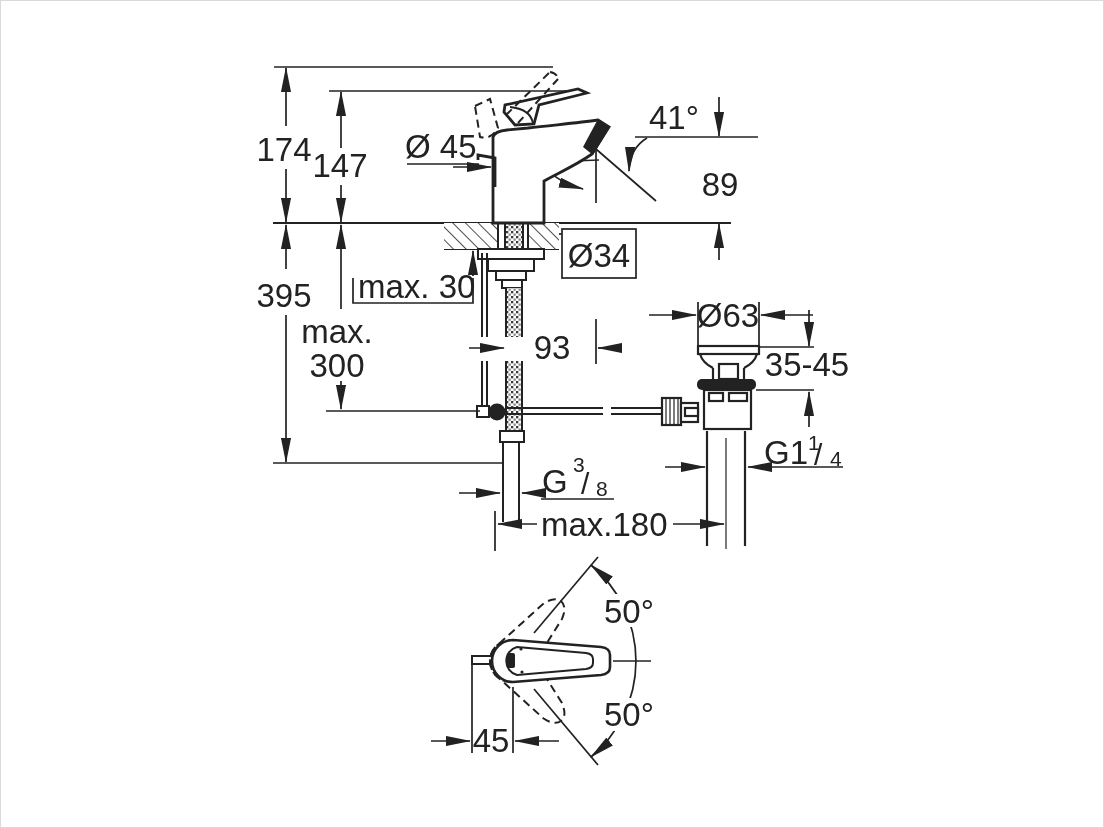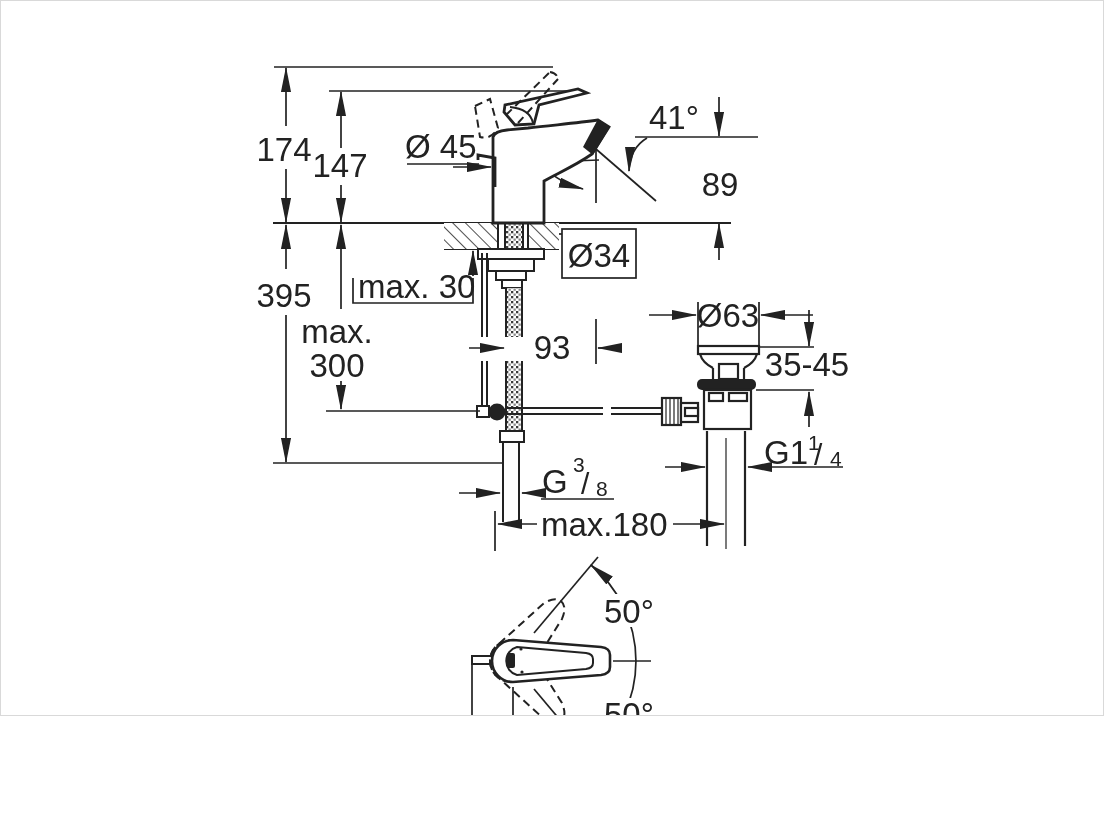--- a/index.html
+++ b/index.html
@@ -1,16 +1,16 @@
 <!DOCTYPE html>
 <html><head>
 <meta charset="utf-8">
 <style>
   html,body{margin:0;padding:0;background:#ffffff;}
-  .frame{position:relative;width:1104px;height:716px;background:#ffffff;border:1px solid #d9d9d9;box-sizing:border-box;overflow:hidden;}
+  .frame{position:relative;width:1104px;height:828px;background:#ffffff;border:1px solid #d9d9d9;box-sizing:border-box;overflow:hidden;}
   svg{display:block;}
   svg text{font-family:"Liberation Sans", sans-serif; fill:#222222;}
   .t{font-size:33px;}
   .ts{font-size:21px;}
   .tm{font-size:30px;}
   .ln{stroke:#222222;stroke-width:1.7;fill:none;}
   .ln2{stroke:#222222;stroke-width:2.2;fill:none;}
   .out{stroke:#222222;stroke-width:2.8;fill:#ffffff;}
   .outn{stroke:#222222;stroke-width:2.8;fill:none;}
   .md{stroke:#222222;stroke-width:2;fill:none;}

